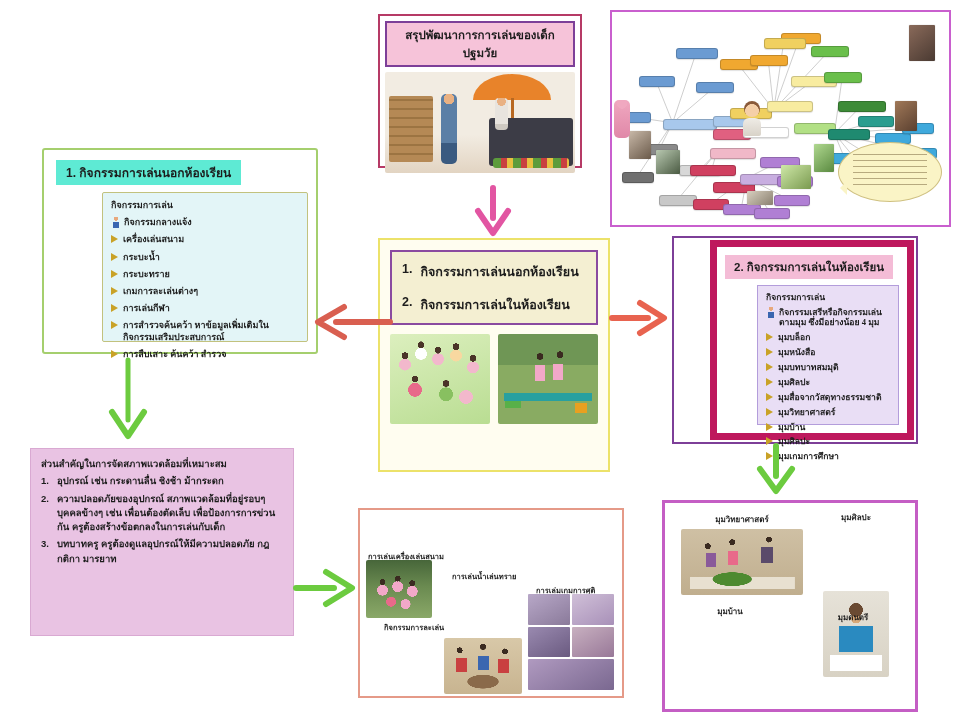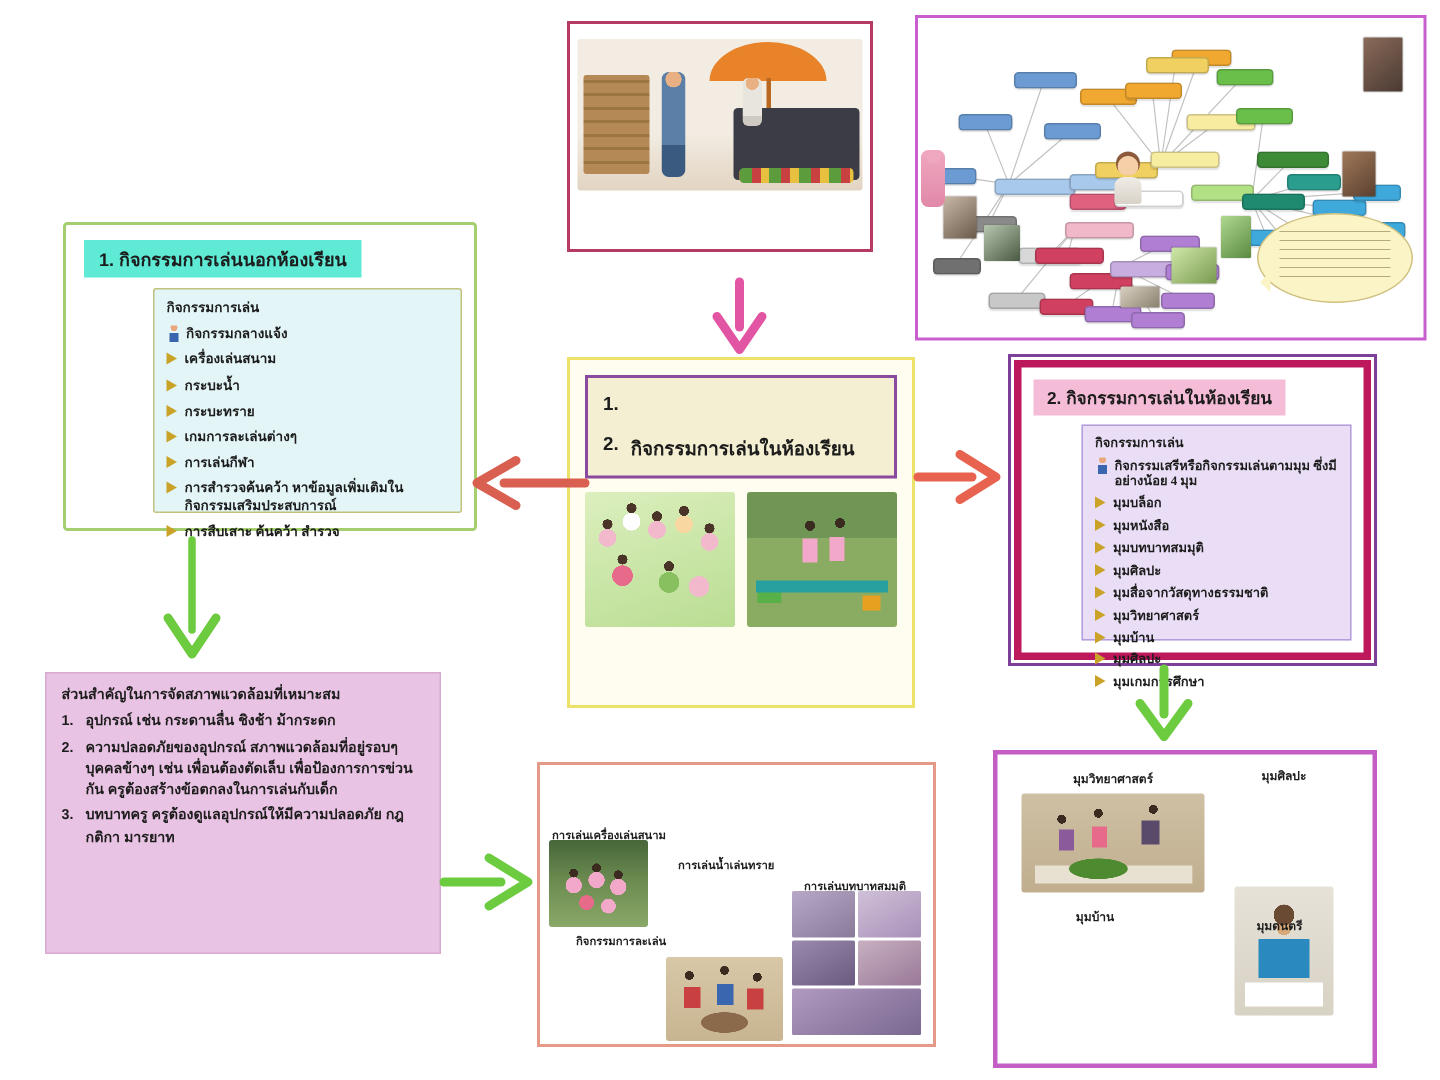--- a/index.html
+++ b/index.html
@@ -64,21 +64,21 @@
   #ph-beam::before{content:"";position:absolute;inset:0;background:
     radial-gradient(circle 3.4px at 42% 25%,#3a2a20 97%,transparent),
     radial-gradient(circle 3.4px at 62% 23%,#3a2a20 97%,transparent),
     linear-gradient(#f2a8c8,#f2a8c8) 41% 42%/10px 16px,
     linear-gradient(#f2a8c8,#f2a8c8) 61% 40%/10px 16px,
     linear-gradient(#28a0a0,#28a0a0) 50% 72%/88% 8px,
     linear-gradient(#e8a020,#e8a020) 88% 86%/12px 10px,
     linear-gradient(#58b048,#58b048) 8% 80%/16px 8px;background-repeat:no-repeat;}
   
   #right-box{left:672px;top:236px;width:246px;height:208px;border:2px solid #7d3f98;background:#fff;padding:2px;box-sizing:border-box;}
-  #right-frame{border:5px solid #be185d;height:100%;box-sizing:border-box;position:relative;}
+  #right-frame{border:7px solid #be185d;height:100%;box-sizing:border-box;position:relative;margin-left:34px;}
   #right-header{position:absolute;left:8px;top:8px;background:#f4bcd6;padding:3px 9px;font-size:11.5px;font-weight:700;}
   #right-list{position:absolute;left:40px;top:38px;right:8px;bottom:8px;background:#e9def5;border:1px solid #b39ddb;padding:6px 8px;font-size:8.6px;font-weight:700;line-height:1.2;box-sizing:border-box;}
   #right-list .li{margin-bottom:4.6px;}
   
   #env-box{left:30px;top:448px;width:264px;height:188px;background:#e9c3e3;border:1px solid #d9a9d2;padding:8px 10px;box-sizing:border-box;font-size:9.5px;font-weight:700;line-height:1.5;}
   .env-item{display:flex;gap:5px;margin-top:3px;}
   .env-n{flex:none;width:11px;}
   
   #activity-box{left:358px;top:508px;width:262px;height:186px;border:2px solid #e59a88;background:#fff;}
   #activity-header{position:absolute;top:6px;left:50%;transform:translateX(-50%);background:#f7ead2;border:2px solid #c0392b;font-size:11px;font-weight:700;padding:2px 16px;white-space:nowrap;}
@@ -129,20 +129,21 @@
     linear-gradient(#2a8ac0,#2a8ac0) 50% 58%/34px 26px,
     linear-gradient(#ffffff,#ffffff) 50% 92%/52px 16px;background-repeat:no-repeat;}
   
   .arrow{position:absolute;}
   .arrow path{fill:none;stroke-linecap:round;stroke-linejoin:round;}
 </style>
 </head>
 <body>
 
 <div class="abs" id="top-box">
+  <div id="top-title">สรุปพัฒนาการการเล่นของเด็กปฐมวัย</div>
   <div class="photo" id="ph-market">
     <i class="shelf"></i>
     <i class="umb"></i>
     <i class="pole"></i>
     <i class="stall"></i>
     <i class="veg"></i>
     <i class="p1"></i>
     <i class="p2"></i>
   </div>
 </div>
@@ -287,20 +288,21 @@
         <span class="fng"></span>
         <span>การสืบเสาะ ค้นคว้า สำรวจ</span>
       </div>
   </div>
 </div>
 
 <div class="abs" id="center-box">
   <div id="center-list">
     <div class="cl-item">
       <span>1.</span>
+      <span>กิจกรรมการเล่นนอกห้องเรียน</span>
     </div>
     <div class="cl-item" style="margin-bottom:2px;">
       <span>2.</span>
       <span>กิจกรรมการเล่นในห้องเรียน</span>
     </div>
   </div>
   <div id="center-photos">
     <div class="photo" id="ph-mat"></div>
     <div class="photo" id="ph-beam"></div>
   </div>
@@ -371,21 +373,21 @@
     <span class="env-n">3.</span>
     <span>บทบาทครู ครูต้องดูแลอุปกรณ์ให้มีความปลอดภัย กฎกติกา มารยาท</span>
   </div>
 </div>
 
 <div class="abs" id="activity-box">
   <div class="cap" style="left:8px;top:40px;">การเล่นเครื่องเล่นสนาม</div>
   <div class="photo abs" id="ph-playground"></div>
   <div class="cap" style="left:92px;top:60px;">การเล่นน้ำเล่นทราย</div>
   <div class="photo abs" id="ph-sand"></div>
-  <div class="cap" style="left:176px;top:74px;">การเล่นบทบาทสมมุติ</div>
+  <div class="cap" style="left:176px;top:74px;">การเล่มเกมการศุติ</div>
   <div class="abs" id="ph-roleplay">
     <i class="t t1"></i>
     <i class="t t2"></i>
     <i class="t t3"></i>
     <i class="t t4"></i>
     <i class="t t5"></i>
   </div>
   <div class="cap" style="left:24px;top:111px;">กิจกรรมการละเล่น</div>
 
 </div>

